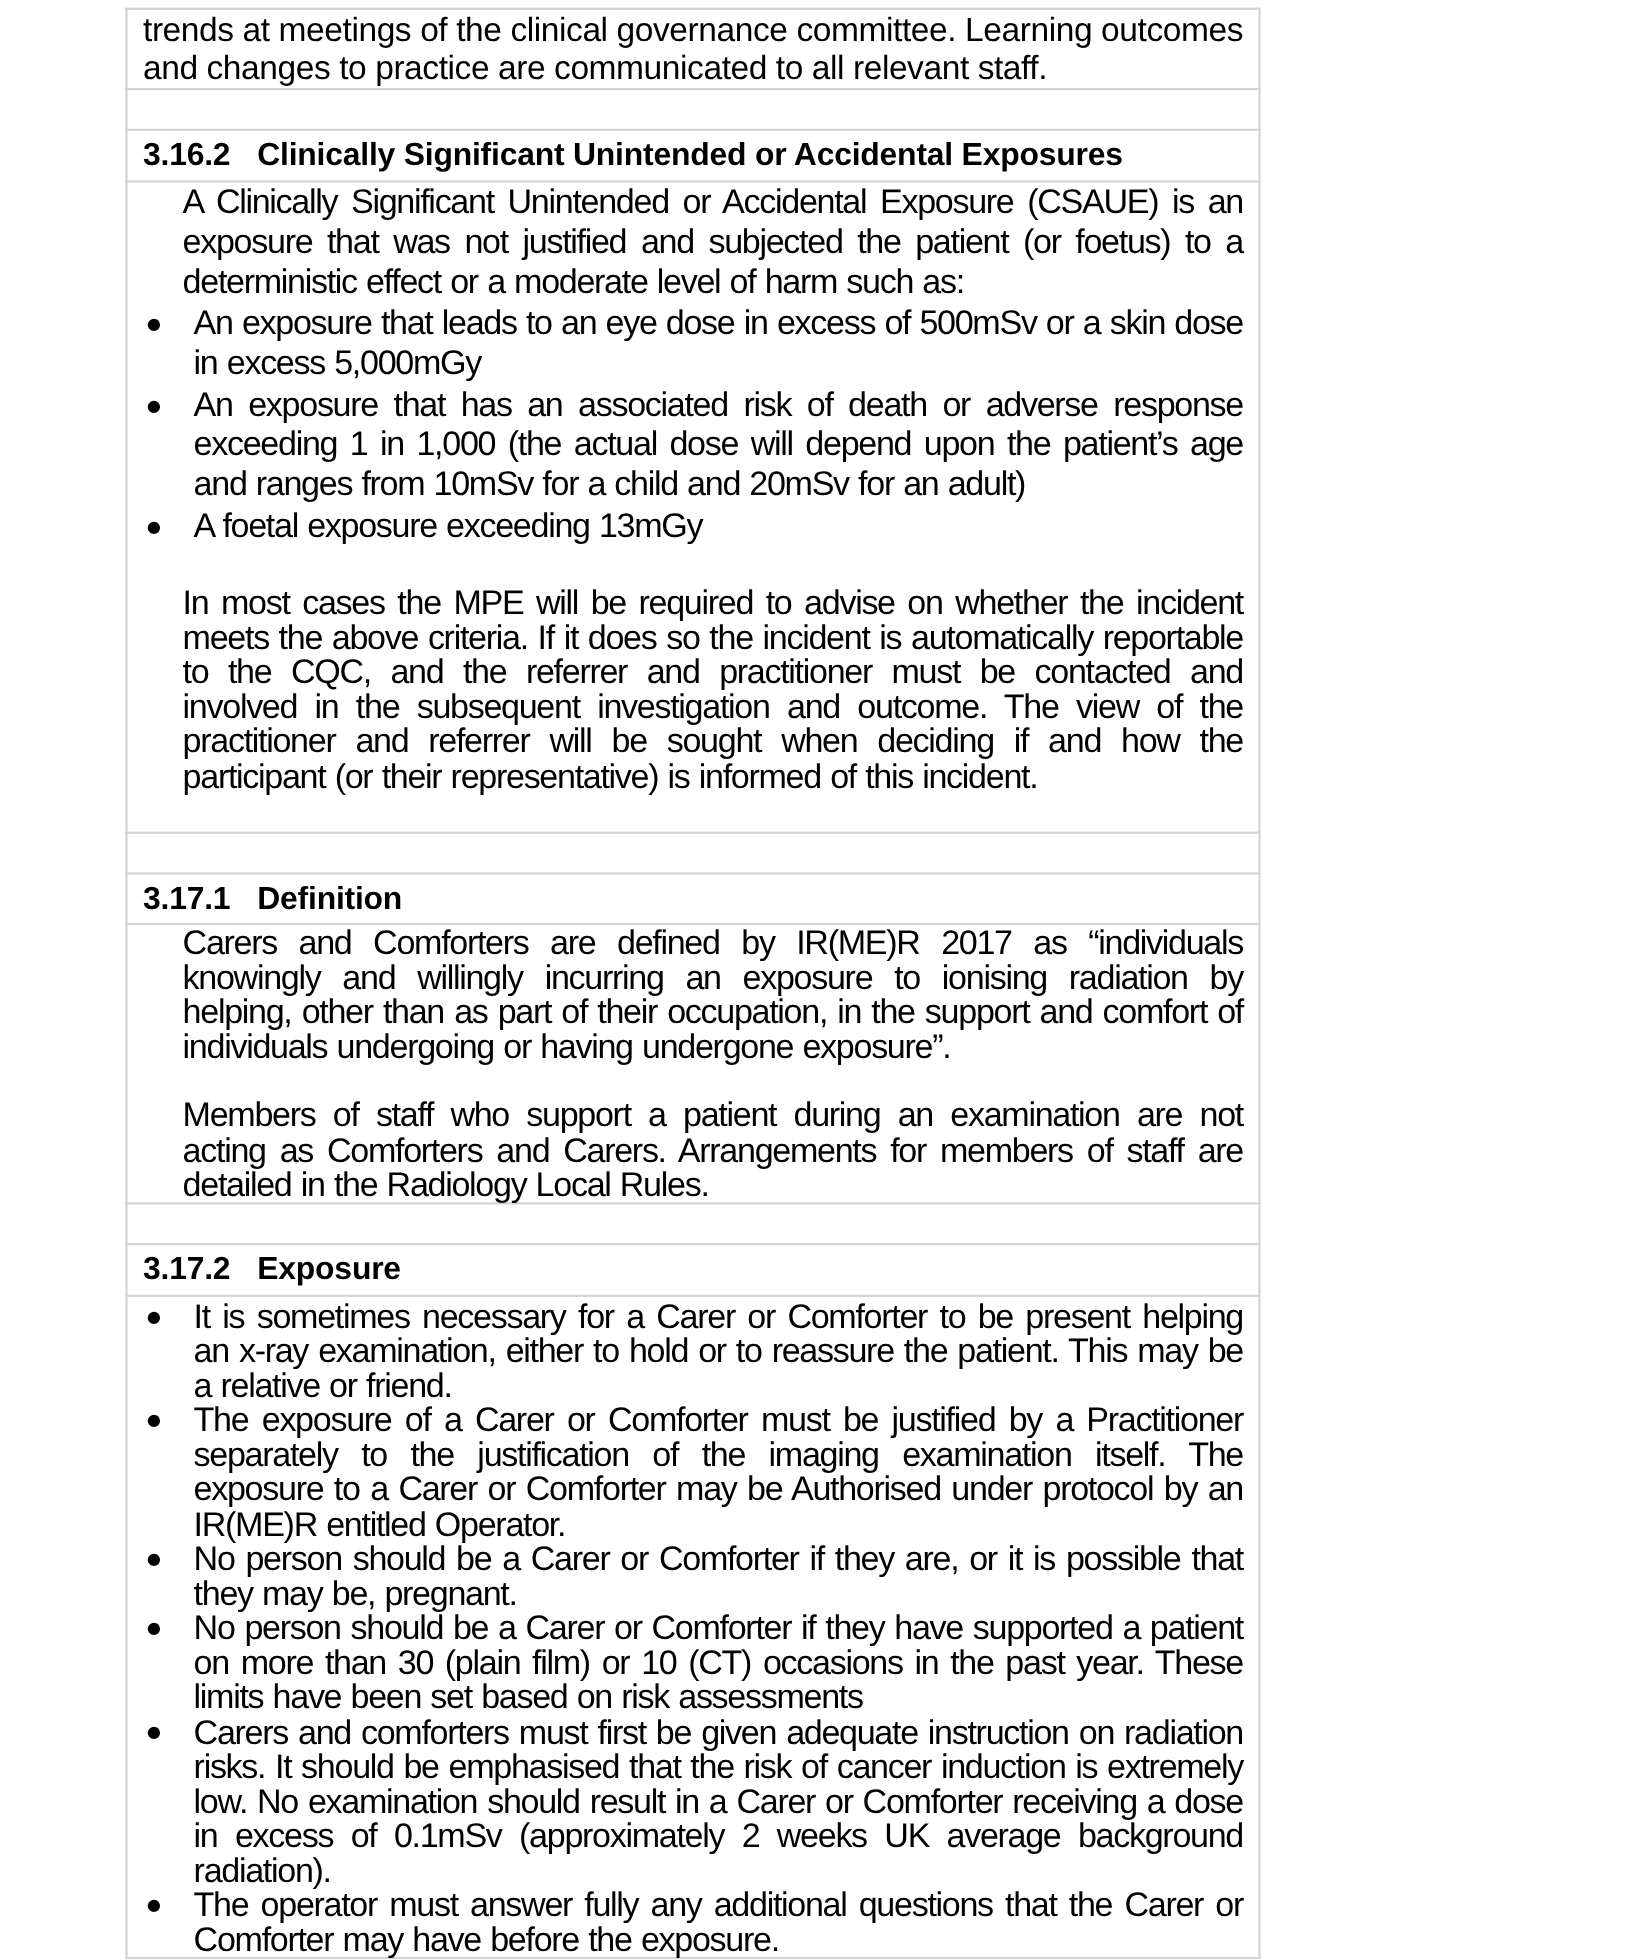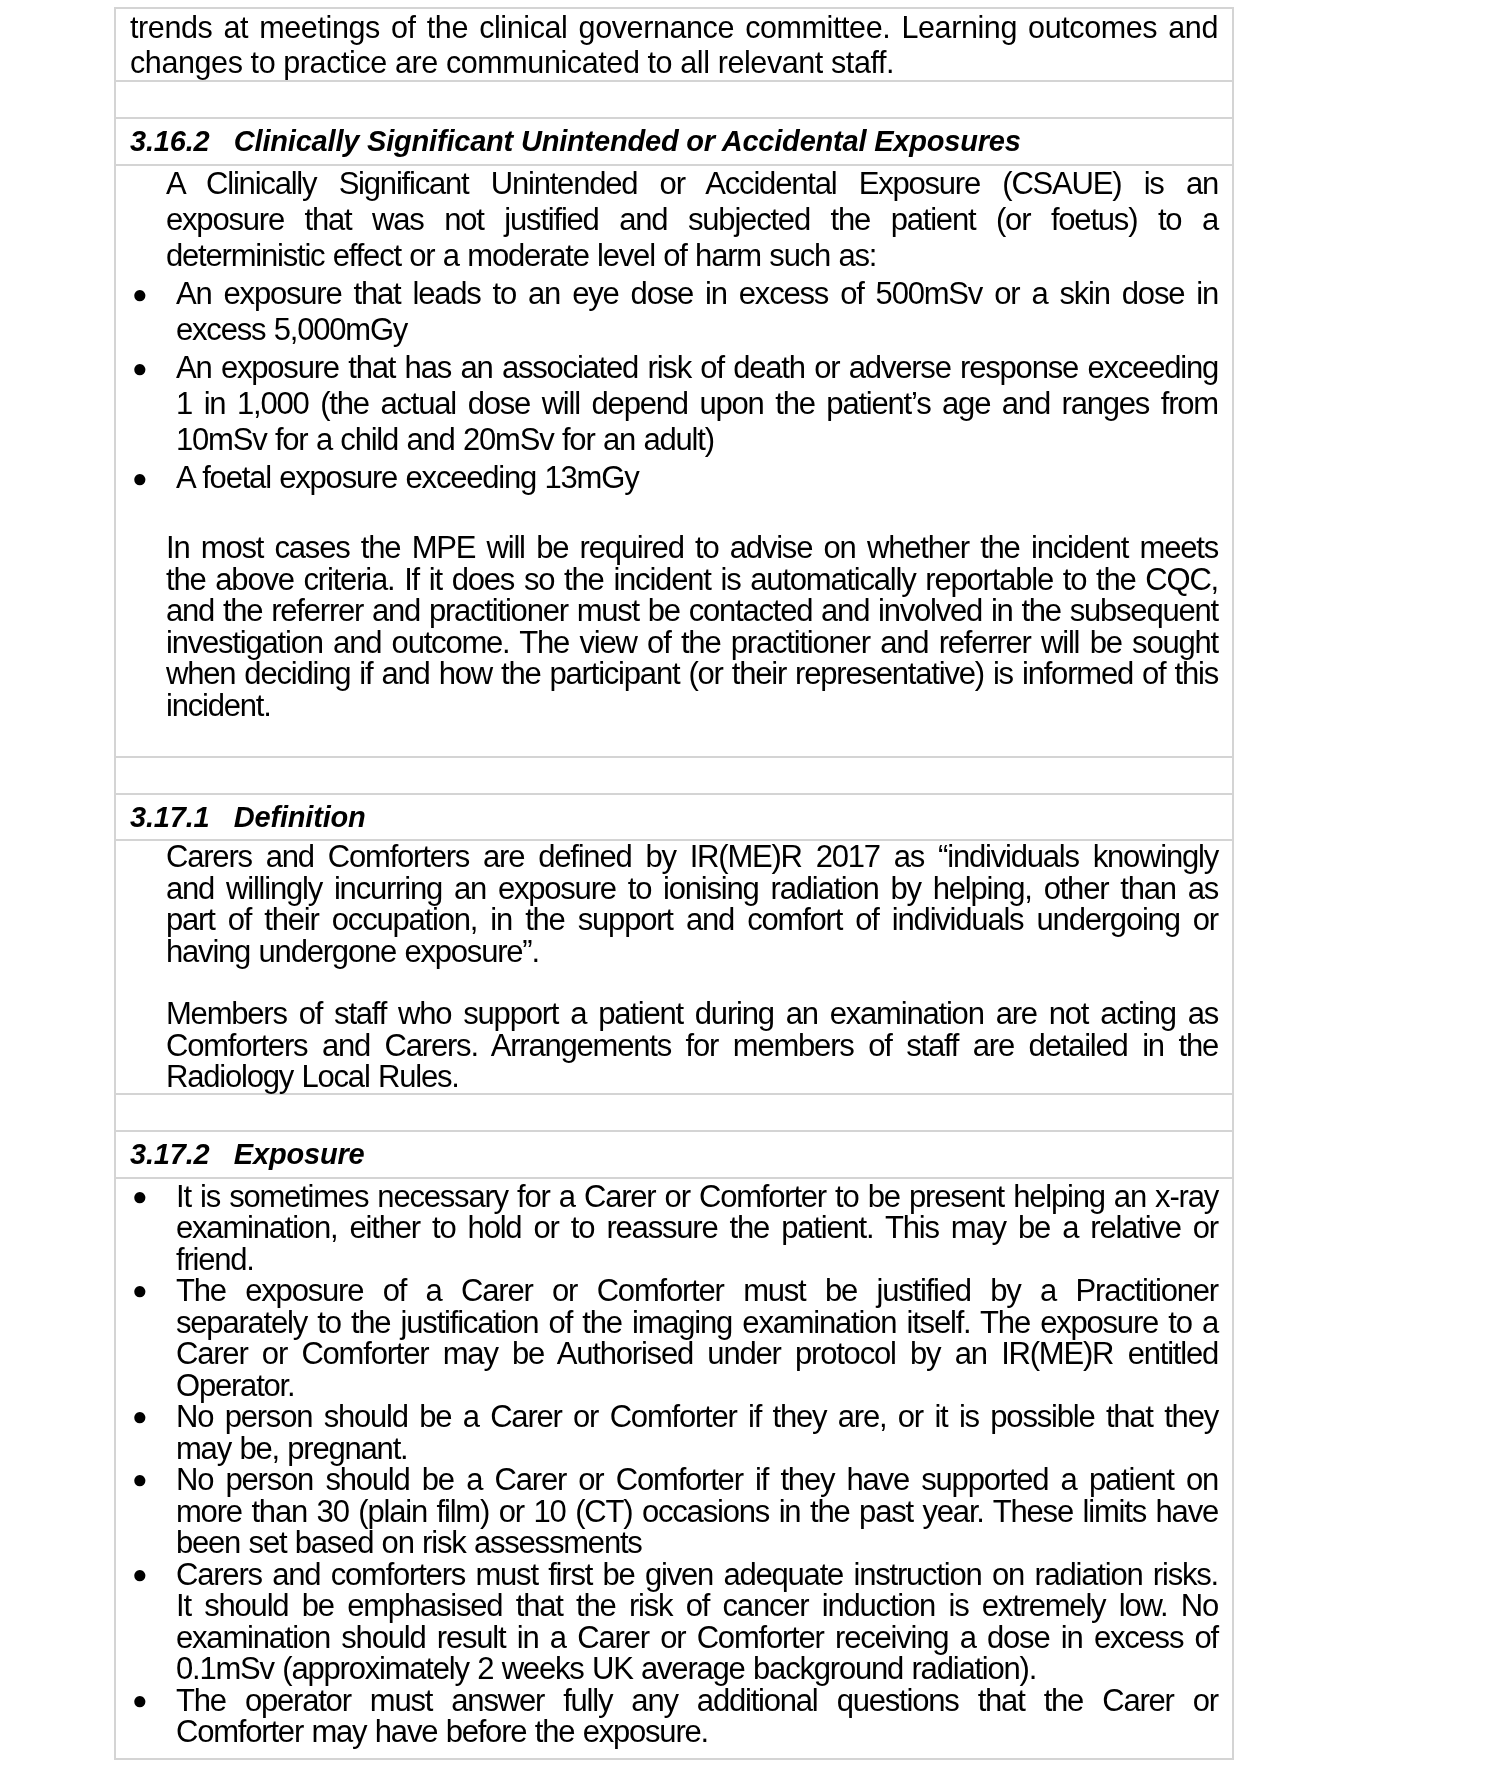--- a/index.html
+++ b/index.html
@@ -1,23 +1,23 @@
 <!DOCTYPE html>
 <html><head>
 <meta charset="utf-8">
 <style>
   html, body { margin:0; padding:0; background:#ffffff; }
   body { width:1502px; height:1782px; position:relative; overflow:hidden;
          font-family:"Liberation Sans", sans-serif; color:#000; }
-  .doc-table { position:absolute; left:114px; top:7px; width:1120px;
+  .doc-table { position:absolute; left:114px; top:7px; width:1032px;
                border-collapse:collapse; table-layout:fixed; }
   .doc-table td { border:2px solid #d4d4d4; padding:0 14px 0 14px; vertical-align:top; }
   .txt { font-size:30.5px; line-height:35px; text-align:justify; letter-spacing:-0.4px; }
   .narrow { font-size:31px; letter-spacing:-1.2px; word-spacing:1px;margin-left:36px; }
-  .h { font-weight:bold; font-size:29px; line-height:44px; letter-spacing:-0.2px;font-style:italic; }
+  .h { font-weight:bold; font-size:29px; line-height:44px; letter-spacing:-0.2px; }
   .h .num { display:inline-block; }
   ul.bl { list-style:none; margin:0; padding:0; }
   ul.bl li { position:relative; padding-left:46px; text-align:justify; }
   ul.bl li .dot { position:absolute; left:2px; top:0; font-size:26px; }
 </style>
 </head>
 <body>
 
 <table class="doc-table">
   <tbody>

